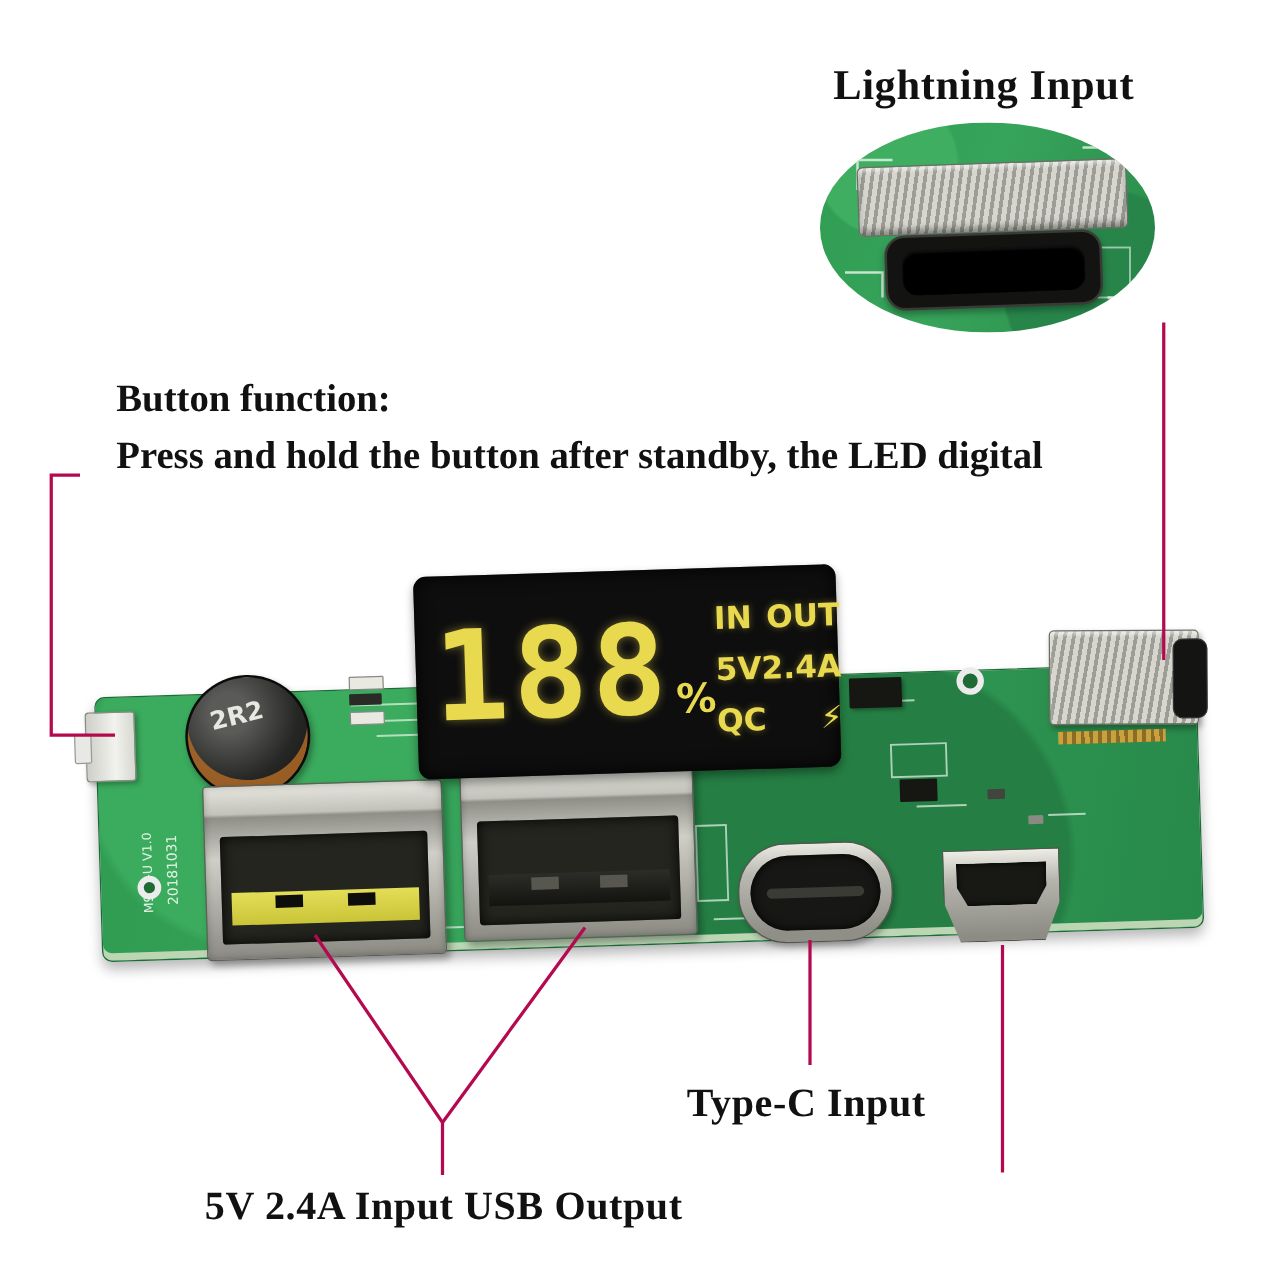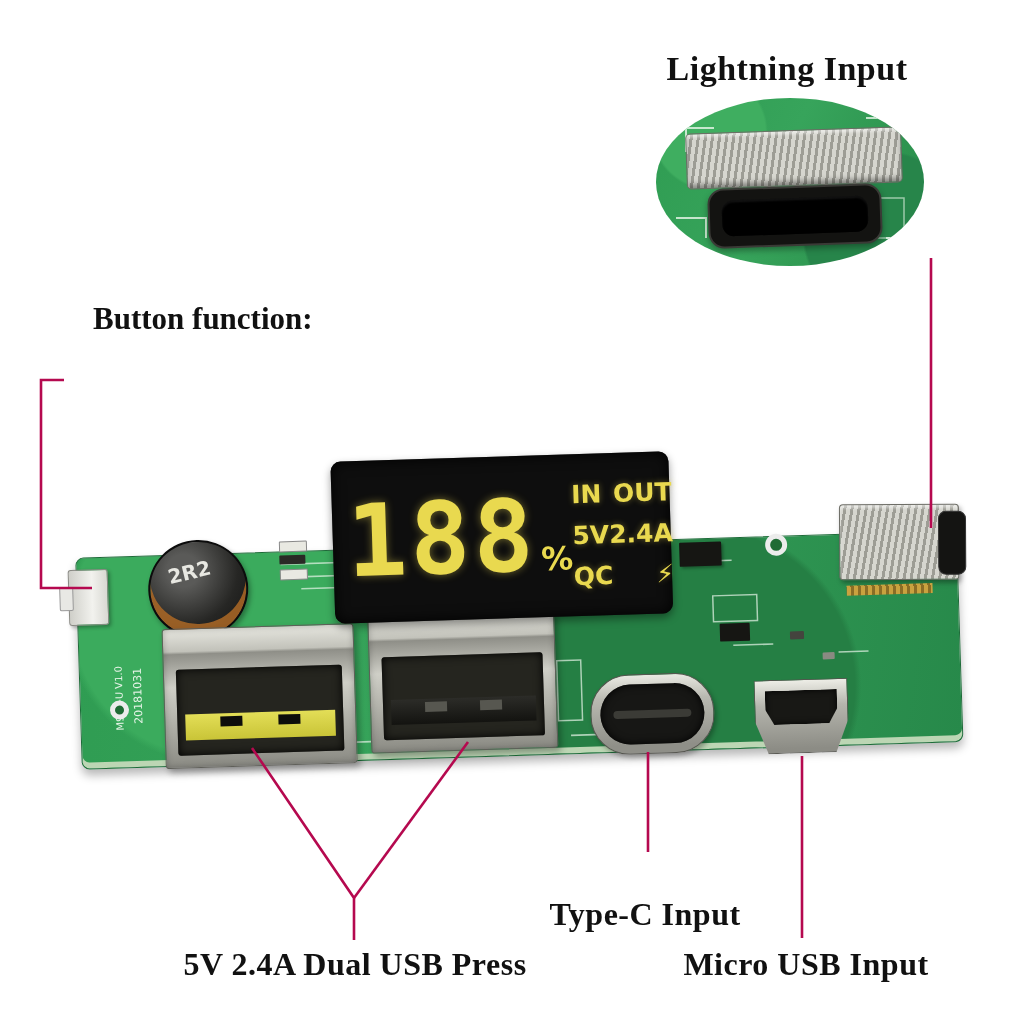--- a/index.html
+++ b/index.html
@@ -3,21 +3,21 @@
 <meta charset="utf-8">
 <style>
   html,body{margin:0;padding:0;background:#fff;}
   .stage{position:relative;width:1024px;height:1024px;background:#fff;overflow:hidden;
          font-family:"Liberation Serif",serif;color:#111;}
 
   
   .ann-label{position:absolute;font-size:32px;font-weight:600;white-space:nowrap;
              transform:translateX(-50%);letter-spacing:.5px;}
   .lbl-lightning{left:787px;top:50px;font-size:34px;}
-  .lbl-typec{left:645px;top:864px;margin-top:32px;}
+  .lbl-typec{left:645px;top:864px;}
   .lbl-dual{left:355px;top:946px;}
   .lbl-micro{left:806px;top:946px;}
 
   .btnfn{position:absolute;left:68px;top:296px;font-size:31px;line-height:45px;font-weight:600;margin-left:25px;}
 
   
   .inset{position:absolute;left:656px;top:98px;width:268px;height:168px;border-radius:50%;
          overflow:hidden;background:
          radial-gradient(circle at 20% 20%, #3fae60 0 22%, transparent 23%),
          radial-gradient(circle at 85% 80%, #27854a 0 30%, transparent 31%),
@@ -138,20 +138,21 @@
       <rect x="188" y="100" width="60" height="40" fill="none" stroke="#eaf6ea" stroke-width="1.5" opacity=".6"></rect>
     </svg>
     <div class="inset-shell"></div>
     <div class="inset-port">
       <div class="slot"></div>
     </div>
   </div>
 
   <div class="btnfn">
     <div>Button function:</div>
+    <div>Press and hold the button after standby, the LED digital</div>
   </div>
 
   <div class="board-wrap">
     <div class="board"></div>
 
     <svg class="silk" width="880" height="255">
       <path d="M205 45 h60 M215 58 h50 M225 70 h40 M500 70 h60 M620 55 h36 M655 140 h40 M760 150 h30 M150 225 h140 M490 225 h80" stroke="#e8f5e9" stroke-width="1.6" fill="none" opacity=".7"></path>
       <rect x="478" y="150" width="24" height="60" fill="none" stroke="#e8f5e9" stroke-width="1.5" opacity=".7"></rect>
       <rect x="636" y="90" width="44" height="26" fill="none" stroke="#e8f5e9" stroke-width="1.5" opacity=".7"></rect>
     </svg>
@@ -236,16 +237,15 @@
   <svg class="ann" width="1024" height="1024">
     <path d="M 64 380 H 41 V 588 H 92" stroke="#b5094f"></path>
     <path d="M 931 258 V 528" stroke="#b5094f"></path>
     <path d="M 252 748 L 354 898 L 354 940" stroke="#b5094f"></path>
     <path d="M 468 742 L 354 898" stroke="#b5094f"></path>
     <path d="M 648 752 V 852" stroke="#b5094f"></path>
     <path d="M 802 756 V 938" stroke="#b5094f"></path>
   </svg>
 
   <div class="ann-label lbl-typec">Type-C Input</div>
-  <div class="ann-label lbl-dual">5V 2.4A Dual USB Press</div>
-  <div class="ann-label lbl-micro">Micro USB Input</div>
+  <div class="ann-label lbl-dual">5V 2.4A Input USB Output</div>
 
 </div>
 
 </body></html>

